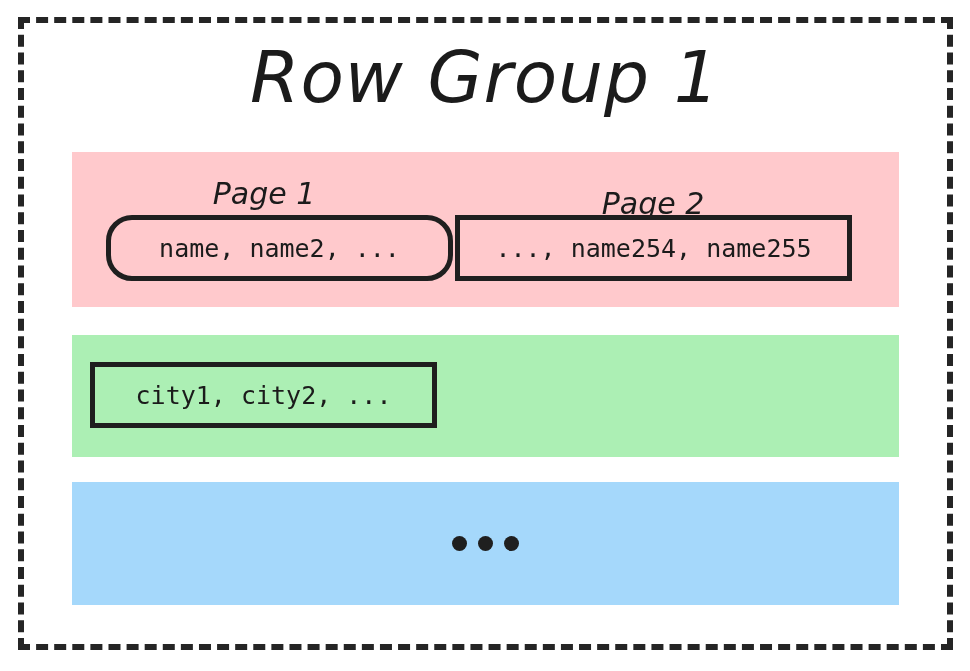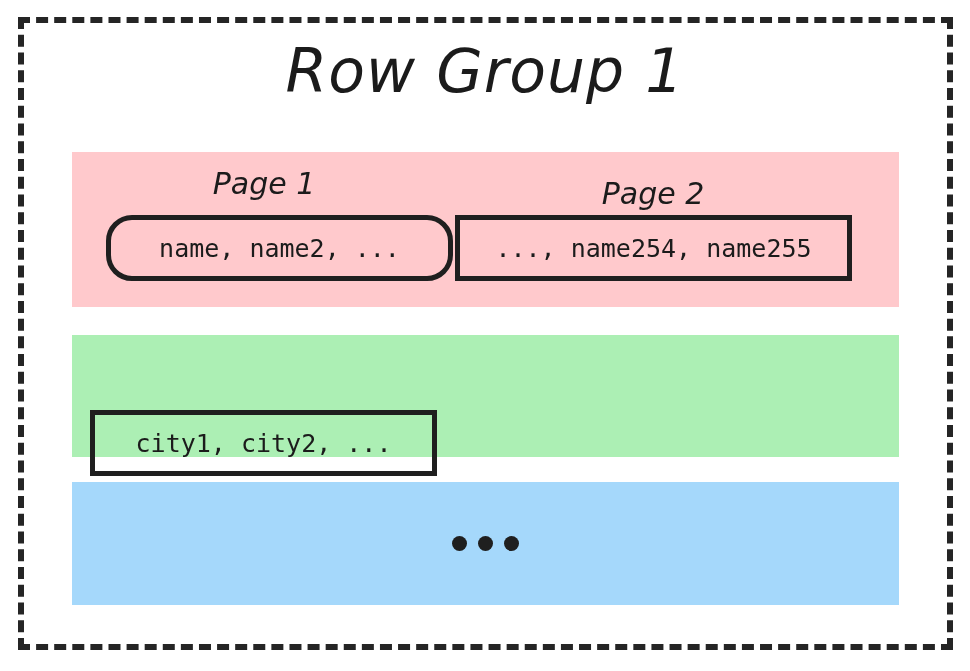--- a/index.html
+++ b/index.html
@@ -29,21 +29,21 @@
     border: 6px dashed #252525;
     background: transparent;
   }
   .rowgroup-title {
     position: absolute;
     left: 0;
     top: 36px;
     width: 970px;
     text-align: center;
     font-family: "DejaVu Sans", sans-serif;
-    font-size: 60px;
+    font-size: 71px;
     font-weight: 400;
     font-style: italic;
     letter-spacing: 1px;
     color: #1b1b1b;
     white-space: nowrap;
   }
   
   .column-band {
     position: absolute;
     left: 72px;
@@ -55,21 +55,21 @@
   .band-more   { top: 482px; height: 123px; background: #a5d8fb; }
 
   .page-label {
     position: absolute;
     font-family: "DejaVu Sans", sans-serif;
     font-size: 30px;
     font-style: italic;
     color: #1b1b1b;
     white-space: nowrap;
     text-align: center;
-    top: 14px;
+    top: 24px;
   }
   .page-label.p1 { left: 18px; width: 348px; }
   .page-label.p2 { left: 383px; width: 396px; margin-top: 10px; }
 
   .page-box {
     position: absolute;
     box-sizing: border-box;
     border: 5px solid #1f1f1f;
     background: transparent;
     display: flex;
@@ -80,21 +80,21 @@
     font-family: "DejaVu Sans Mono", monospace;
     font-size: 25px;
     color: #1b1b1b;
     white-space: nowrap;
     letter-spacing: 0px;
   }
   
   .band-name .box1 { left: 34px;  top: 63px; width: 347px; height: 66px; border-radius: 26px; }
   .band-name .box2 { left: 383px; top: 63px; width: 397px; height: 66px; }
   
-  .band-city .box1 { left: 18px;  top: 27px; width: 347px; height: 66px; margin-top: 48px; }
+  .band-city .box1 { left: 18px;  top: 27px; width: 347px; height: 66px; }
   .band-city .box2 { left: 383px; top: 27px; width: 397px; height: 66px; }
 
   .ellipsis-dots {
     position: absolute;
     left: 0;
     top: 0;
     width: 100%;
     height: 100%;
     display: flex;
     align-items: center;

